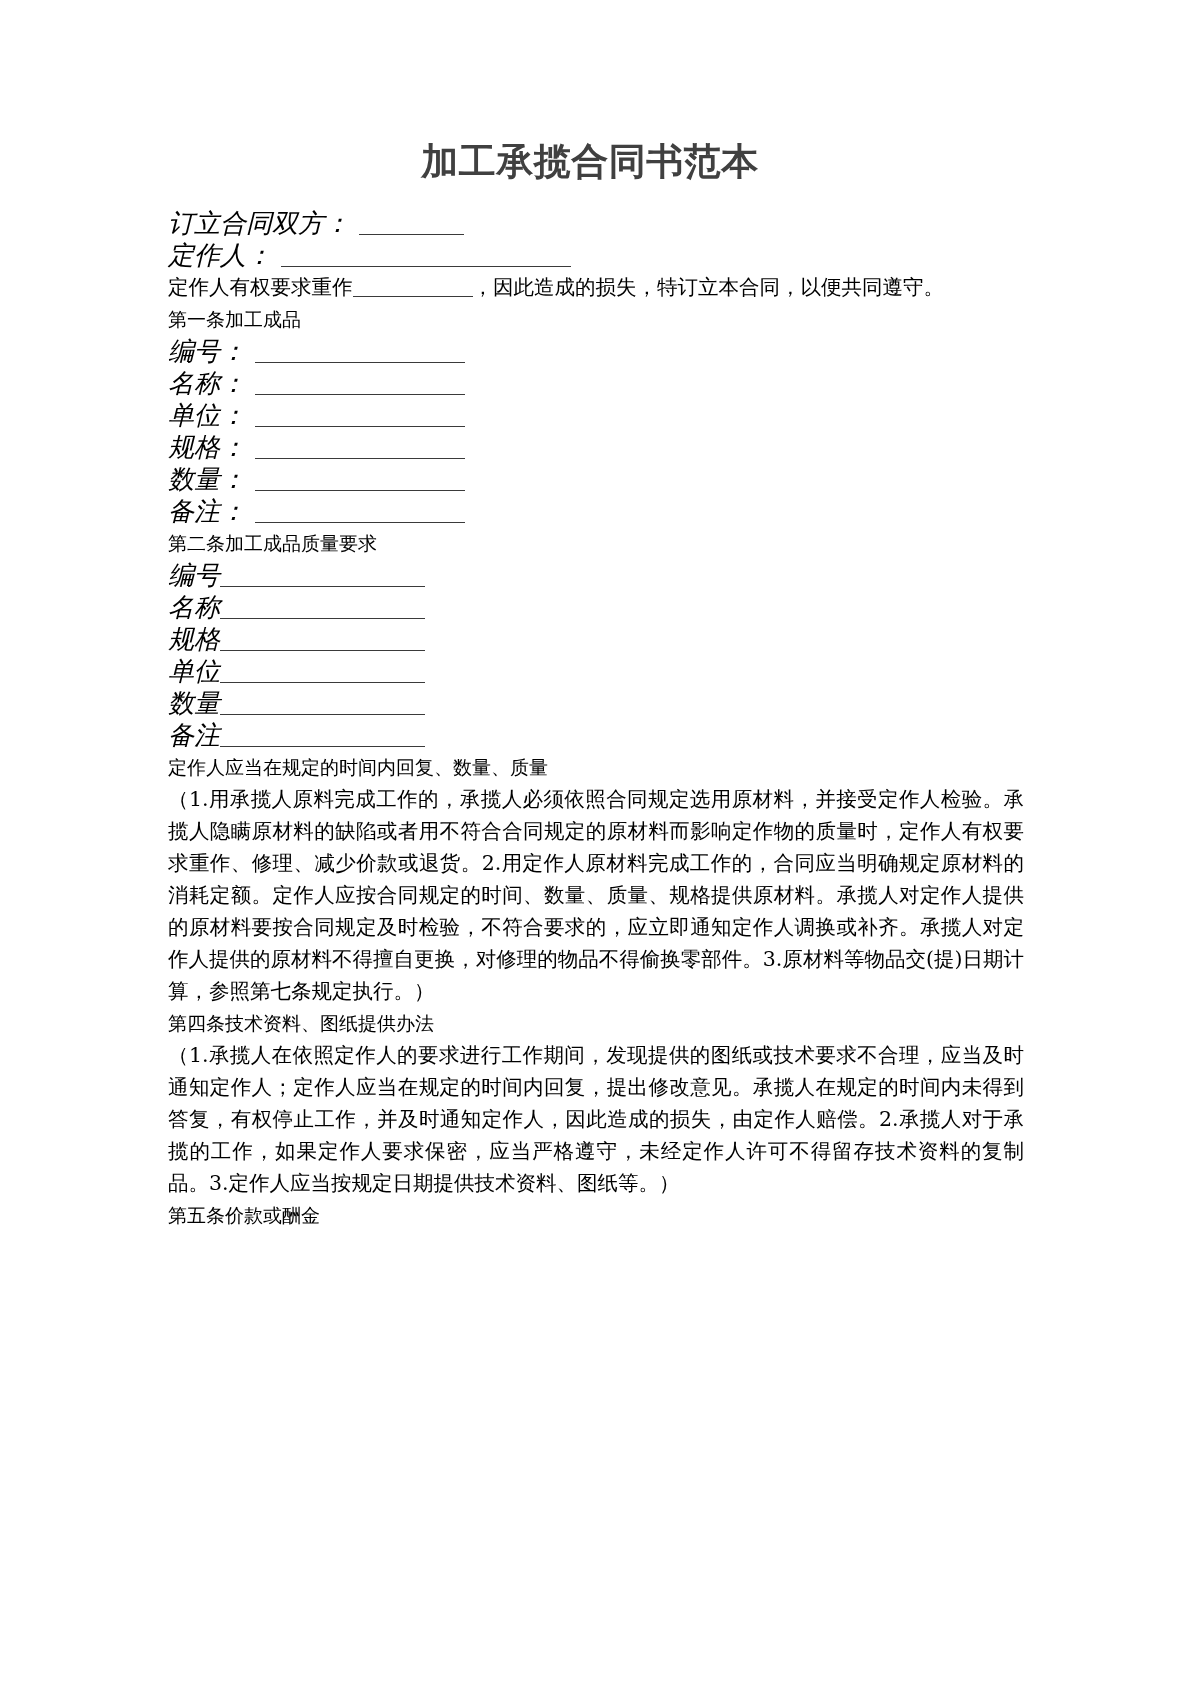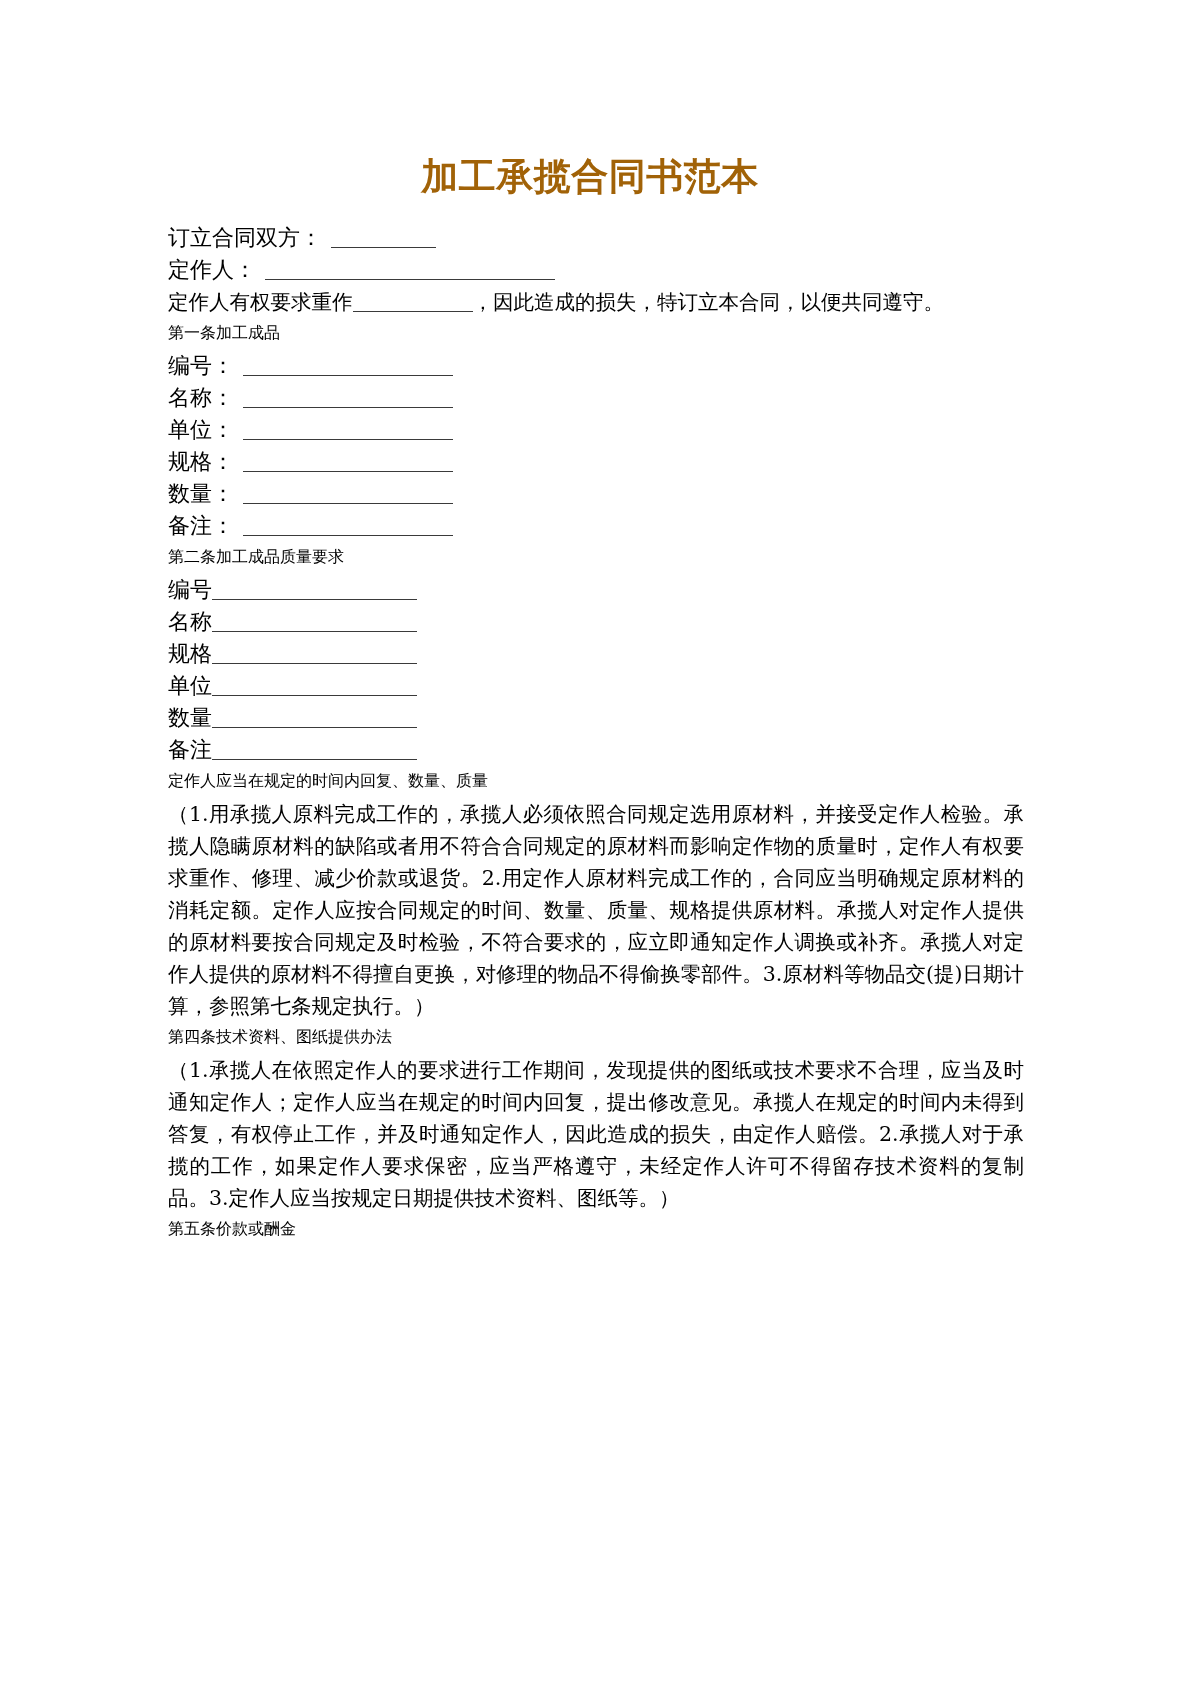--- a/index.html
+++ b/index.html
@@ -25,55 +25,55 @@
     padding: 0;
   }
 
   .doc-title {
     text-align: center;
     font-family: "DejaVu Serif", "Liberation Serif", serif;
     font-weight: bold;
     font-size: 37px;
     line-height: 1;
     letter-spacing: 0.5px;
-    margin: 15px;
+    margin: 0;
     padding-top: 143px;
     padding-right: 10px;
-    color: #a16207;
+    color: #404040;
   }
 
   .body-col {
     margin-left: 168px;
     width: 856px;
     margin-top: 27px;
     font-size: 20.5px;
     line-height: 32px;
     text-align: justify;
     text-justify: inter-ideograph;
   }
 
   .line {
-    font-size: 22px;
+    font-size: 26px;
     line-height: 32px;
     white-space: nowrap;
+    font-style: italic;
   }
 
   .para {
     font-size: 20.5px;
     line-height: 32px;
     text-align: justify;
     text-justify: inter-ideograph;
     margin: 0;
   }
 
   .heading-line {
-    font-size: 16px;
+    font-size: 19px;
     line-height: 32px;
     white-space: nowrap;
-    font-family: Liberation Mono, monospace;
   }
 
   
   .blank {
     display: inline-block;
     border-bottom: 1.3px solid #3a3a3a;
     height: 19px;
     vertical-align: -3px;
   }
   .blank-xs { width: 105px; margin-left: 9px; }

